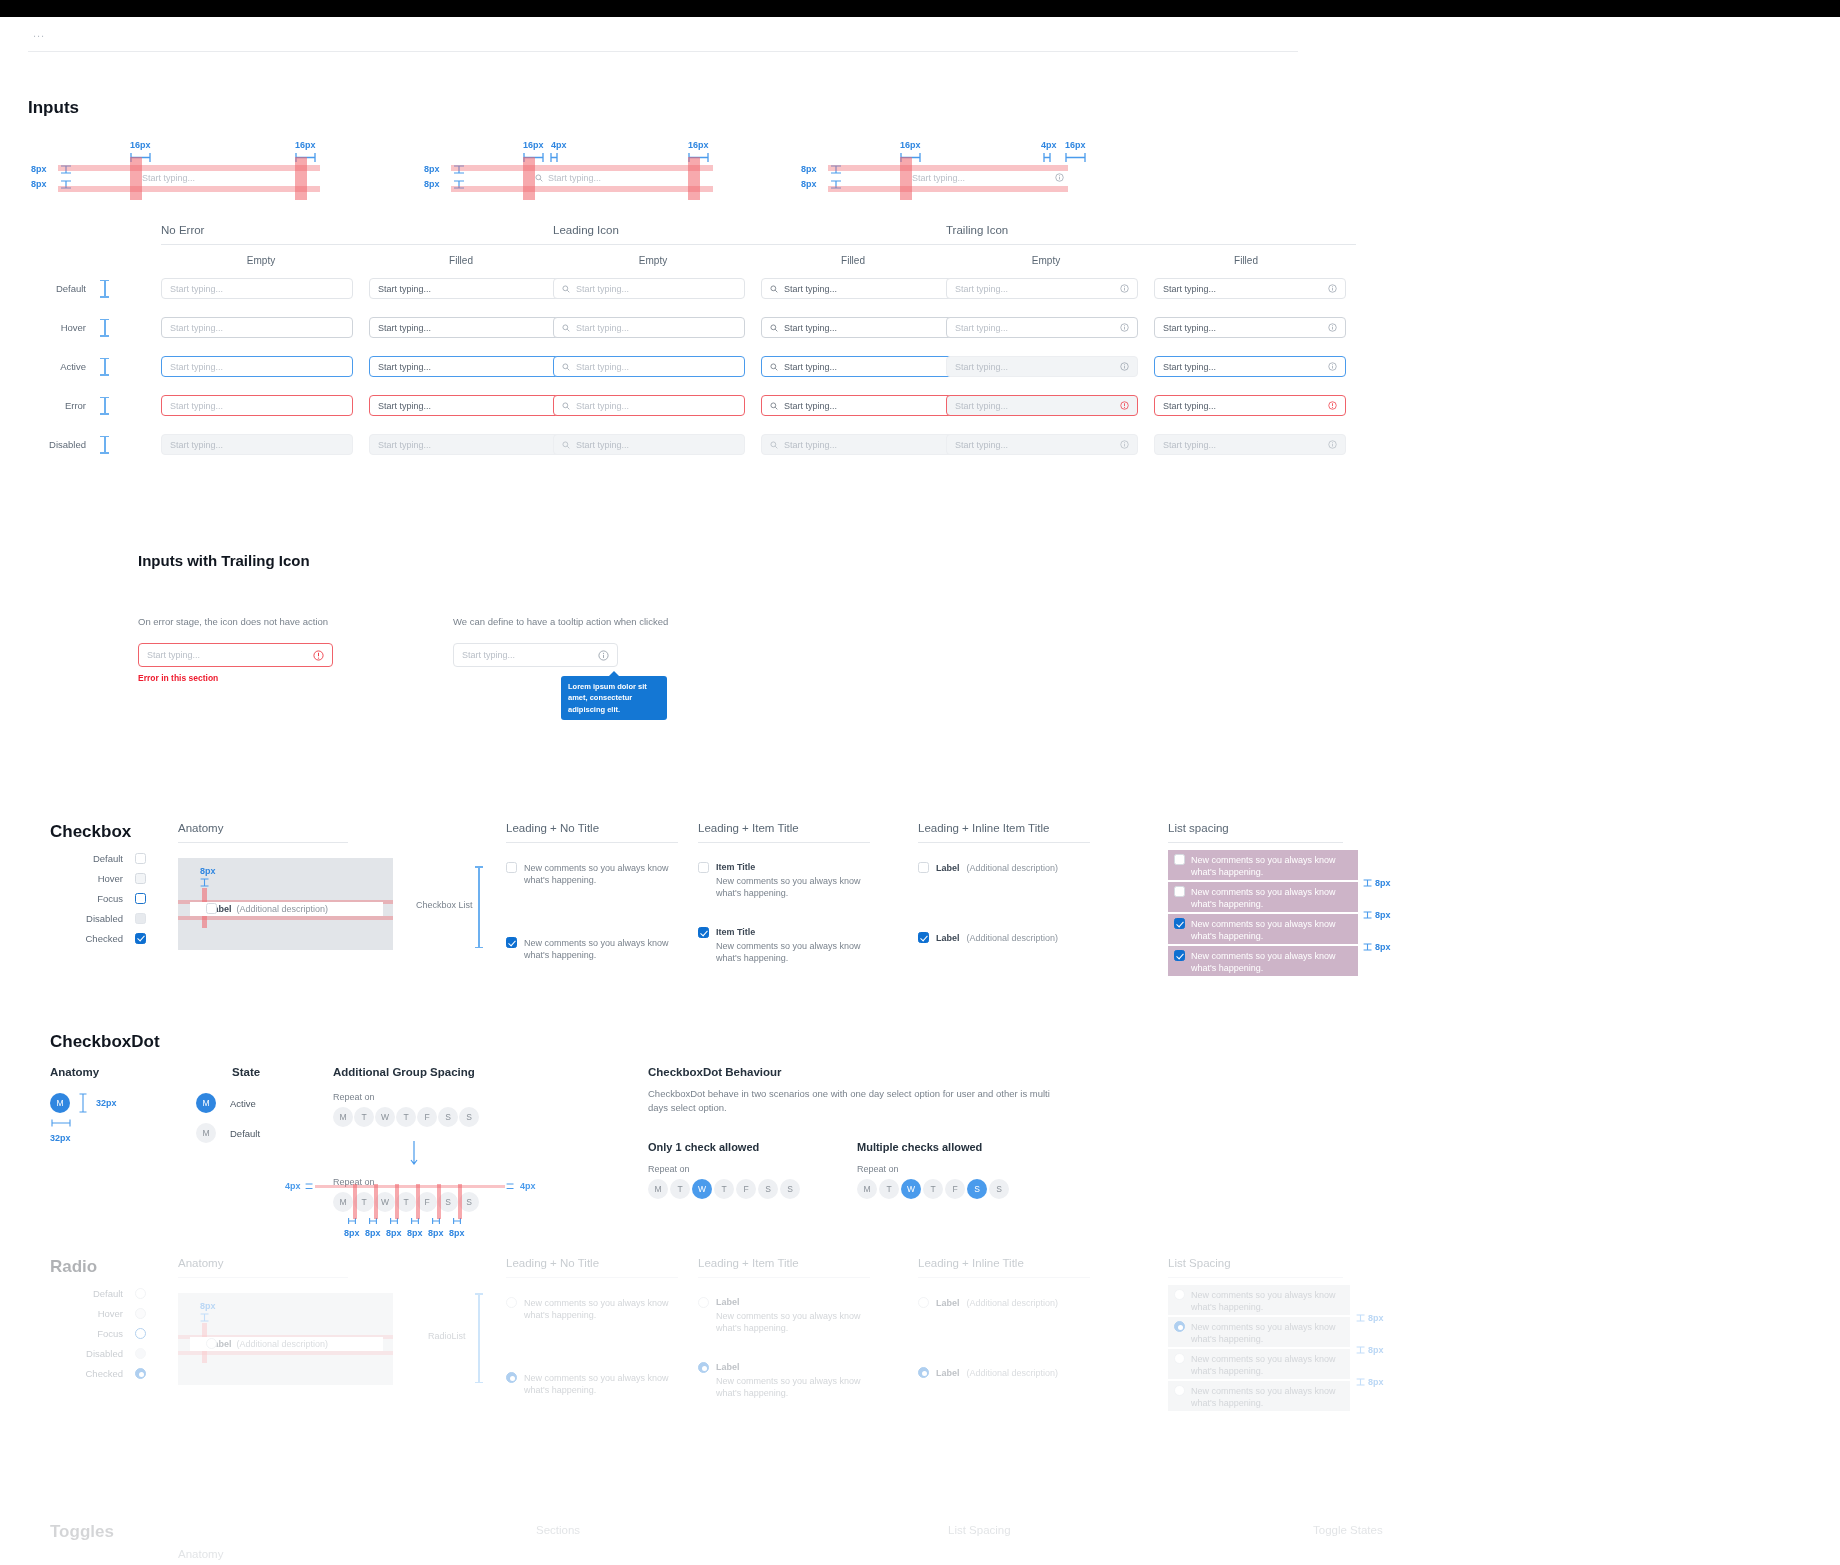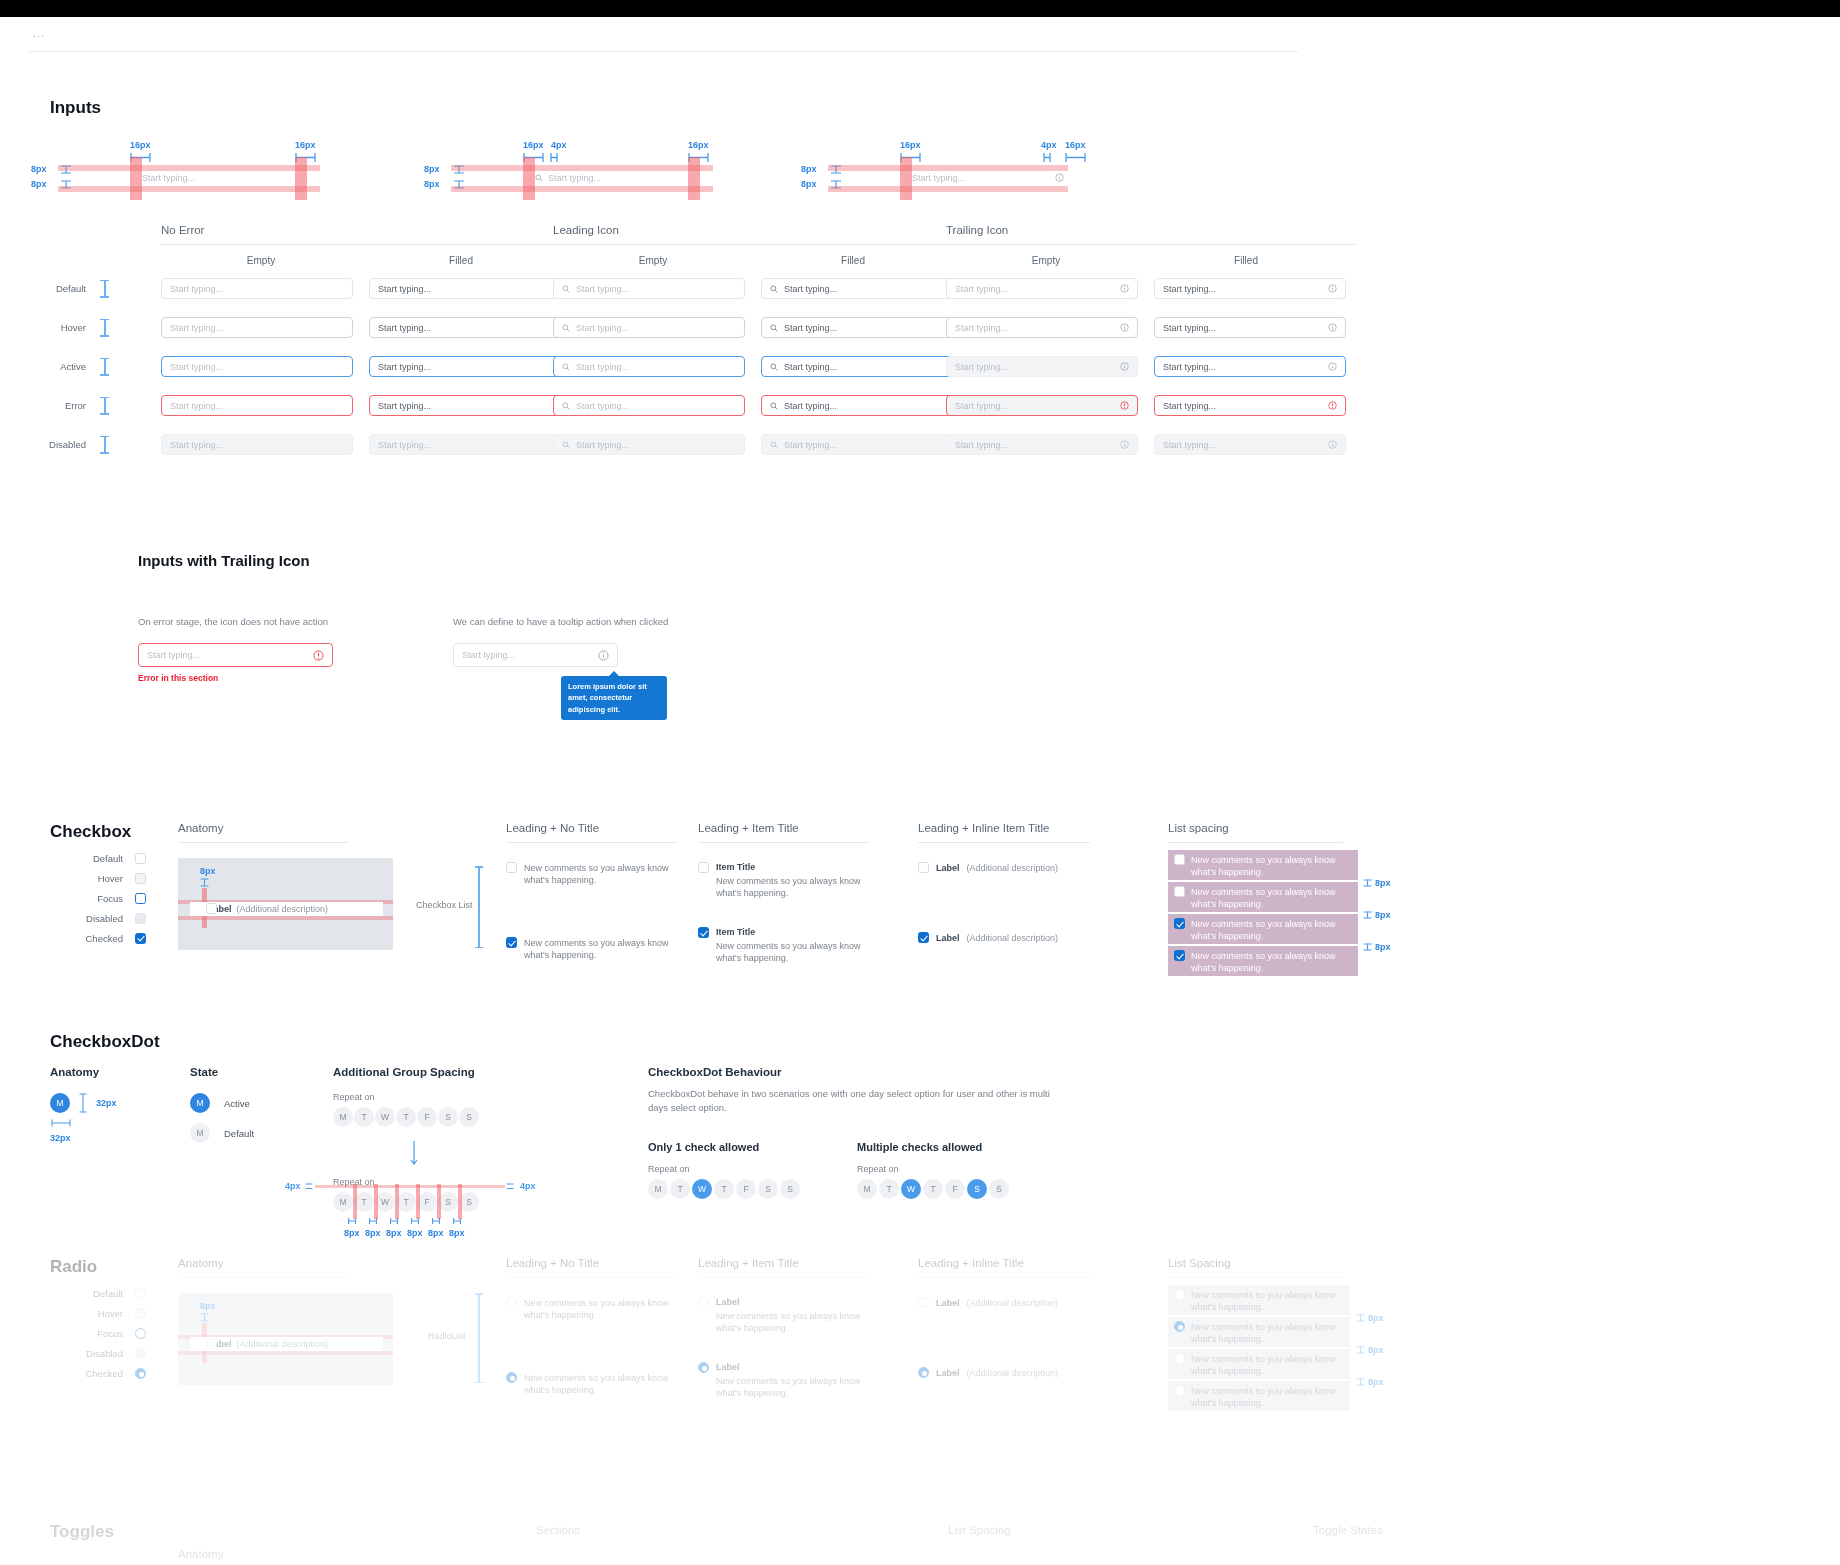--- a/index.html
+++ b/index.html
@@ -102,21 +102,21 @@
 <div class="topbar"></div>
 
 <div class="page">
 
   <div>
     <div class="page-sub">...</div>
     <div class="header-rule" style="width:1270px"></div>
   </div>
 
   <div style="position:relative;margin-top:46px;">
-    <div class="sec-title" style="margin-left:22px">Inputs</div>
+    <div class="sec-title" style="">Inputs</div>
 
     <div style="position:relative;height:78px;margin-top:22px;">
 
       <div style="position:absolute;left:75px;top:0;width:300px;height:70px;">
         <div class="spec-label" style="position:absolute;left:27px;top:0;">16px</div>
         <svg style="position:absolute;left:27px;top:13px;" width="22" height="9">
             <path d="M1 0 V9 M1 4.5 H20 M20 0 V9" stroke="#4a9bec" stroke-width="1.3" fill="none"></path>
           </svg>
         <div class="spec-label" style="position:absolute;left:192px;top:0;">16px</div>
         <svg style="position:absolute;left:192px;top:13px;" width="22" height="9">
@@ -725,21 +725,21 @@
             <path d="M0.5 1 H7.5 M4 1 V19 M0.5 19 H7.5" stroke="#4a9bec" stroke-width="1.1" fill="none"></path>
           </svg>
         <span class="spec-label">32px</span>
       </div>
       <svg style="margin-top:6px;margin-left:1px;" width="20" height="8">
           <path d="M1 0.6 V7.4 M1 4 H19 M19 0.6 V7.4" stroke="#4a9bec" stroke-width="1.1" fill="none"></path>
         </svg>
       <div class="spec-label" style="margin-top:2px;">32px</div>
     </div>
 
-    <div style="position:absolute;left:162px;top:34px;">
+    <div style="position:absolute;left:168px;top:34px;text-align:right;">
       <div style="font-size:11.5px;font-weight:bold;color:#25313d;">State</div>
       <div style="display:flex;align-items:center;gap:14px;margin-top:15px;">
         <div class="dot on">
             <span>M</span>
           </div>
         <span style="font-size:9.5px;color:#4b5662;">Active</span>
       </div>
       <div style="display:flex;align-items:center;gap:14px;margin-top:10px;">
         <div class="dot">
             <span>M</span>

